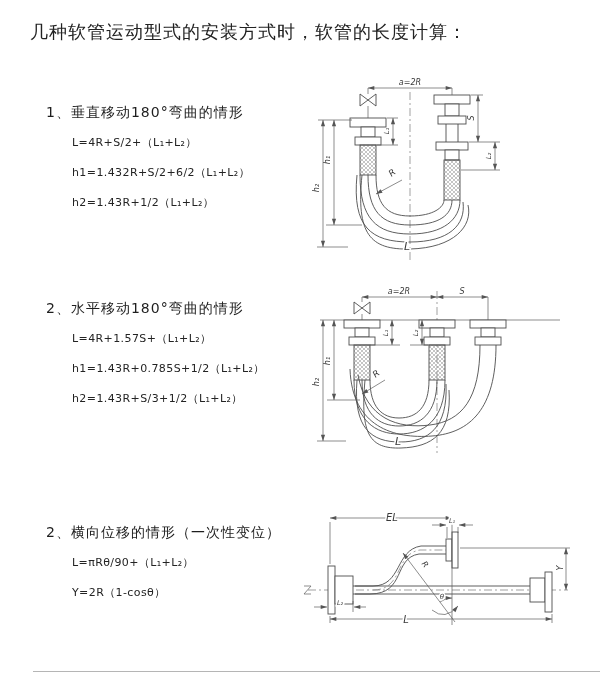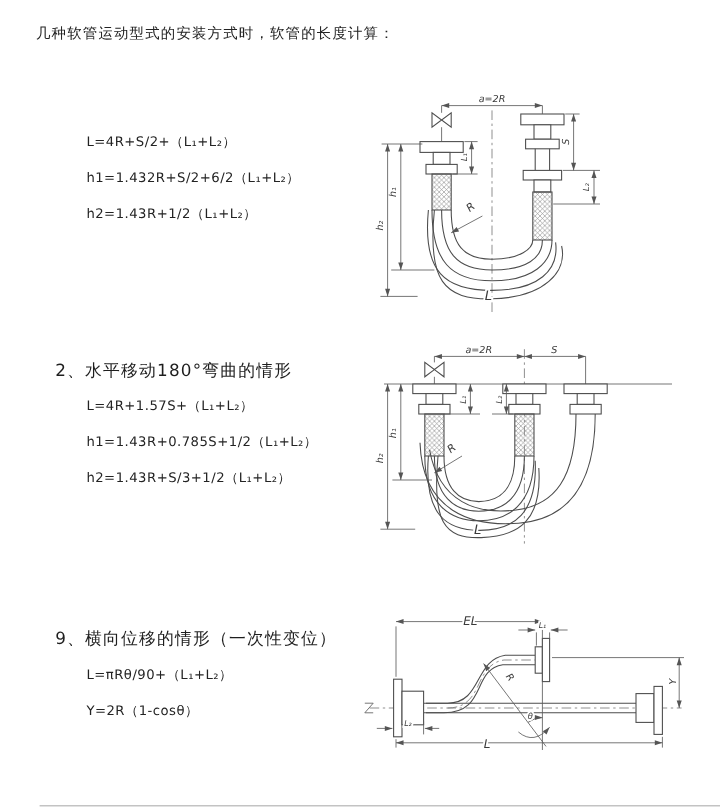--- a/index.html
+++ b/index.html
@@ -1,18 +1,18 @@
 <!DOCTYPE html>
 <html><head>
 <meta charset="utf-8">
 <style>
   html,body{margin:0;padding:0;background:#ffffff;}
   #page{position:relative;width:600px;height:675px;background:#fff;overflow:hidden;
         font-family:"DejaVu Sans","Liberation Sans",sans-serif;color:#2a2a2a;}
-  .title{position:absolute;left:30px;top:20px;font-size:12px;font-weight:500;
+  .title{position:absolute;left:30px;top:20px;font-size:18px;font-weight:500;
          letter-spacing:1px;color:#222;}
   .section{position:absolute;left:46px;}
   .sec-head{font-size:14px;font-weight:500;letter-spacing:1px;color:#1e1e1e;white-space:nowrap;}
   .formula{font-size:11px;letter-spacing:.4px;color:#232323;margin-left:26px;
            height:30px;line-height:30px;white-space:nowrap;}
   .sec-head{margin-bottom:6px;}
   .diagram{position:absolute;}
   svg{display:block;}
   .pipe{stroke:#4d4d4d;stroke-width:.9;fill:none;}
   .fit{fill:#ffffff;stroke:#4d4d4d;stroke-width:.9;}
@@ -23,20 +23,21 @@
   .bottom-rule{position:absolute;left:33px;top:671px;width:567px;height:1px;background:#b5b5b5;}
 </style>
 </head>
 <body>
 
 <div id="page">
 
   <div class="title">几种软管运动型式的安装方式时，软管的长度计算：</div>
 
   <div class="section" style="top:104px;">
+    <div class="sec-head">1、垂直移动180°弯曲的情形</div>
     <div class="formula">L=4R+S/2+（L₁+L₂）</div>
     <div class="formula">h1=1.432R+S/2+6/2（L₁+L₂）</div>
     <div class="formula">h2=1.43R+1/2（L₁+L₂）</div>
   </div>
 
   <div class="diagram" style="left:310px;top:68px;">
   <svg width="290" height="200" viewBox="0 0 290 200">
     <defs>
       <marker id="ar1" viewBox="0 0 10 10" refX="9.5" refY="5" markerWidth="10" markerHeight="10" orient="auto-start-reverse">
         <path d="M0.5,2 L9.5,5 L0.5,8 Z" fill="#555"></path>
@@ -217,21 +218,21 @@
     <g>
       <path class="dim" d="M75,97 L52,111" marker-end="url(#ar2)"></path>
       <text class="dlab" x="68" y="93" font-size="9" text-anchor="middle" transform="rotate(-38 68 93)">R</text>
     </g>
 
     <text class="dlab halo" x="88" y="162" font-size="11" text-anchor="middle">L</text>
   </svg>
   </div>
 
   <div class="section" style="top:524px;">
-    <div class="sec-head">9、横向位移的情形（一次性变位）</div>
+    <div class="sec-head">2、横向位移的情形（一次性变位）</div>
     <div class="formula">L=πRθ/90+（L₁+L₂）</div>
     <div class="formula">Y=2R（1-cosθ）</div>
   </div>
 
   <div class="diagram" style="left:300px;top:502px;">
   <svg width="300" height="160" viewBox="0 0 300 160">
     <defs>
       <marker id="ar3" viewBox="0 0 10 10" refX="9.5" refY="5" markerWidth="10" markerHeight="10" orient="auto-start-reverse">
         <path d="M0.5,2 L9.5,5 L0.5,8 Z" fill="#555"></path>
       </marker>

